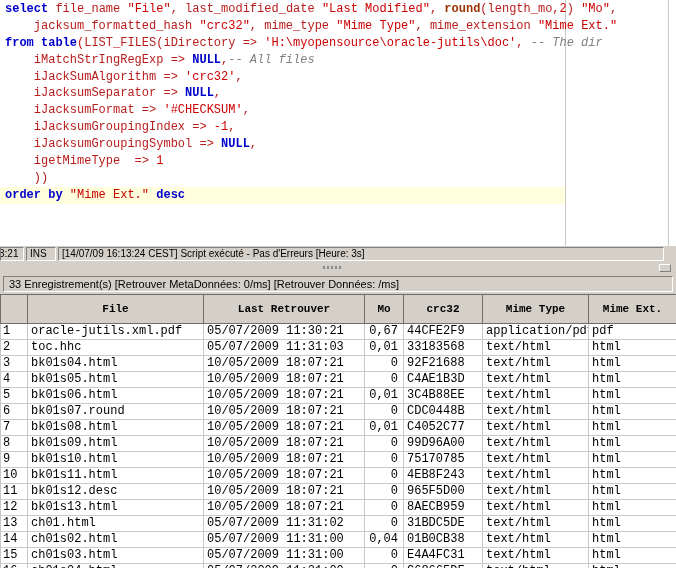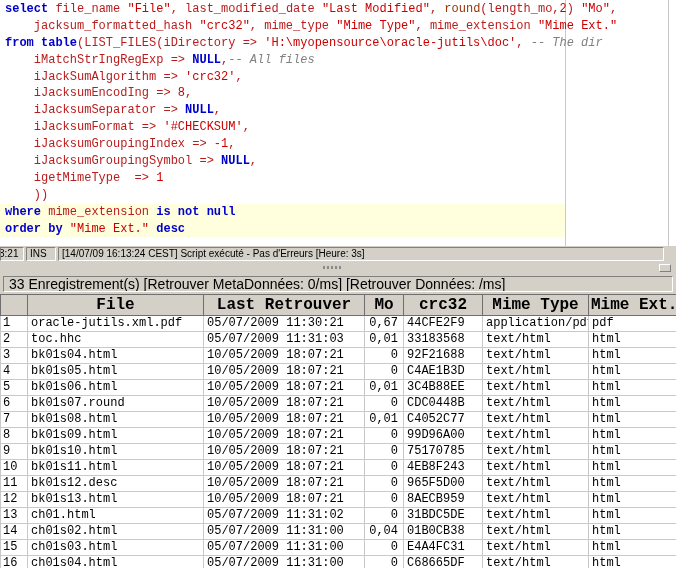--- a/index.html
+++ b/index.html
@@ -11,21 +11,21 @@
   .editor { position:relative; width:676px; height:246px; background:#FFFFFF; overflow:hidden; }
   .vguide { position:absolute; top:0; height:246px; width:1px; background:#C8C8C8; }
   .code { position:absolute; top:1px; left:0; width:565px; z-index:1;
           font-family:"Liberation Mono","DejaVu Sans Mono",monospace;
           font-size:12px; line-height:16.9px; }
   .code-line { white-space:pre; padding-left:5px; height:16.9px; }
   .code-line.hl { background:var(--highlight); }
   .seg-k { color:var(--keyword); font-weight:bold; }
   .seg-s { color:var(--string); }
   .seg-n { color:var(--number); }
-  .seg-f { color:var(--function); font-weight:normal; }
+  .seg-f { color:var(--function); font-weight:bold; }
   .seg-c { color:var(--comment); font-style:italic; }
   .seg-p { color:#b91c1c; }
 
   
   .statusbar { height:16px; background:var(--chrome); display:flex; gap:2px; padding:1px 2px 1px 0; align-items:stretch; }
   .sb { border:1px solid; border-color:#808080 #FFFFFF #FFFFFF #808080; font-size:10px; line-height:12px;
         padding:0 3px; overflow:hidden; white-space:nowrap; display:flex; align-items:center; background:var(--chrome); }
   .sb-pos { width:24px; }
   .sb-pos span { margin-left:-5px; }
   .sb-mode { width:30px;text-align:right; }
@@ -34,56 +34,54 @@
   
   .splitter { position:relative; height:12px; background:var(--chrome); }
   .grip { position:absolute; left:323px; top:4px; display:flex; gap:2px; }
   .grip i { display:block; width:2px; height:3px; background:#8A8A8A; }
   .scroll-corner { position:absolute; right:5px; top:2px; width:12px; height:8px;
         background:var(--chrome); border:1px solid; border-color:#FFFFFF #808080 #808080 #FFFFFF; }
 
   
   .results-bar { height:20px; background:var(--chrome); padding:2px 3px; }
   .results-panel { height:16px; border:1px solid; border-color:#808080 #FFFFFF #FFFFFF #808080;
-        font-size:14px; line-height:14px; padding:0 5px; white-space:nowrap; overflow:hidden; }
+        font-size:11px; line-height:14px; padding:0 5px; white-space:nowrap; overflow:hidden; }
 
   
   .grid { border-collapse:collapse; table-layout:fixed; width:676px; background:#FFFFFF;
           font-family:"Liberation Mono","DejaVu Sans Mono",monospace; font-size:12px; }
   .grid col.w0{width:27px} .grid col.w1{width:176px} .grid col.w2{width:161px}
   .grid col.w3{width:39px} .grid col.w4{width:79px}  .grid col.w5{width:106px} .grid col.w6{width:88px}
-  .grid th { background:var(--chrome); border:1px solid #6E6E6E; font-weight:bold; font-size:16px;
-             height:21px; text-align:center; padding:0 2px; overflow:hidden; white-space:nowrap; }
+  .grid th { background:var(--chrome); border:1px solid #6E6E6E; font-weight:bold; font-size:11px;
+             height:29px; text-align:center; padding:0 2px; overflow:hidden; white-space:nowrap; }
   .grid td { border:1px solid var(--grid); height:16px; line-height:15px; padding:0 3px;
              white-space:nowrap; overflow:hidden; color:#000; }
   .grid td.c0 { padding:0 2px; }
   .grid td.c3 { text-align:right; padding-right:5px; }
 </style>
 </head>
 <body>
 
 <div class="app">
 
   <div class="editor">
     <div class="vguide" style="left:565px"></div>
     <div class="vguide" style="left:668px"></div>
     <div class="code">
         <div class="code-line"><span class="seg-k">select</span><span class="seg-p"> file_name </span><span class="seg-s">"File"</span><span class="seg-p">, last_modified_date </span><span class="seg-s">"Last Modified"</span><span class="seg-p">, </span><span class="seg-f">round</span><span class="seg-p">(length_mo,</span><span class="seg-n">2</span><span class="seg-p">) </span><span class="seg-s">"Mo"</span><span class="seg-p">,</span></div>
         <div class="code-line"><span class="seg-p">    jacksum_formatted_hash </span><span class="seg-s">"crc32"</span><span class="seg-p">, mime_type </span><span class="seg-s">"Mime Type"</span><span class="seg-p">, mime_extension </span><span class="seg-s">"Mime Ext."</span></div>
         <div class="code-line"><span class="seg-k">from table</span><span class="seg-p">(LIST_FILES(iDirectory =&gt; </span><span class="seg-s">'H:\myopensource\oracle-jutils\doc'</span><span class="seg-p">, </span><span class="seg-c">-- The dir</span></div>
         <div class="code-line"><span class="seg-p">    iMatchStrIngRegExp =&gt; </span><span class="seg-k">NULL</span><span class="seg-p">,</span><span class="seg-c">-- All files</span></div>
         <div class="code-line"><span class="seg-p">    iJackSumAlgorithm =&gt; </span><span class="seg-s">'crc32'</span><span class="seg-p">,</span></div>
-        <div class="code-line"><span class="seg-p">    iJacksumEncodIng =&gt; </span><span class="seg-n">8</span><span class="seg-p">,</span></div>
         <div class="code-line"><span class="seg-p">    iJacksumSeparator =&gt; </span><span class="seg-k">NULL</span><span class="seg-p">,</span></div>
         <div class="code-line"><span class="seg-p">    iJacksumFormat =&gt; </span><span class="seg-s">'#CHECKSUM'</span><span class="seg-p">,</span></div>
         <div class="code-line"><span class="seg-p">    iJacksumGroupingIndex =&gt; </span><span class="seg-n">-1</span><span class="seg-p">,</span></div>
         <div class="code-line"><span class="seg-p">    iJacksumGroupingSymbol =&gt; </span><span class="seg-k">NULL</span><span class="seg-p">,</span></div>
         <div class="code-line"><span class="seg-p">    igetMimeType  =&gt; </span><span class="seg-n">1</span></div>
         <div class="code-line"><span class="seg-p">    ))</span></div>
-        <div class="code-line hl"><span class="seg-k">where</span><span class="seg-p"> mime_extension </span><span class="seg-k">is not null</span></div>
         <div class="code-line hl"><span class="seg-k">order by</span><span class="seg-p"> </span><span class="seg-s">"Mime Ext."</span><span class="seg-p"> </span><span class="seg-k">desc</span></div>
       </div>
   </div>
 
   <div class="statusbar">
     <div class="sb sb-pos">
         <span>3:21</span>
       </div>
     <div class="sb sb-mode">
         <span>INS</span>

